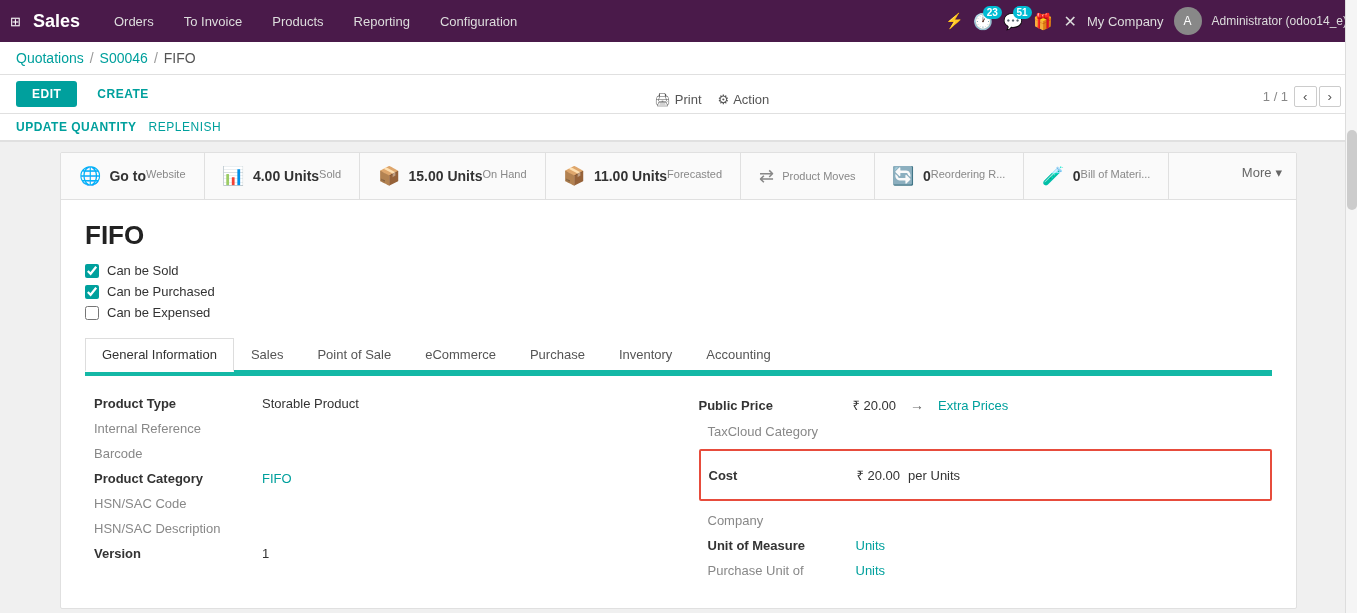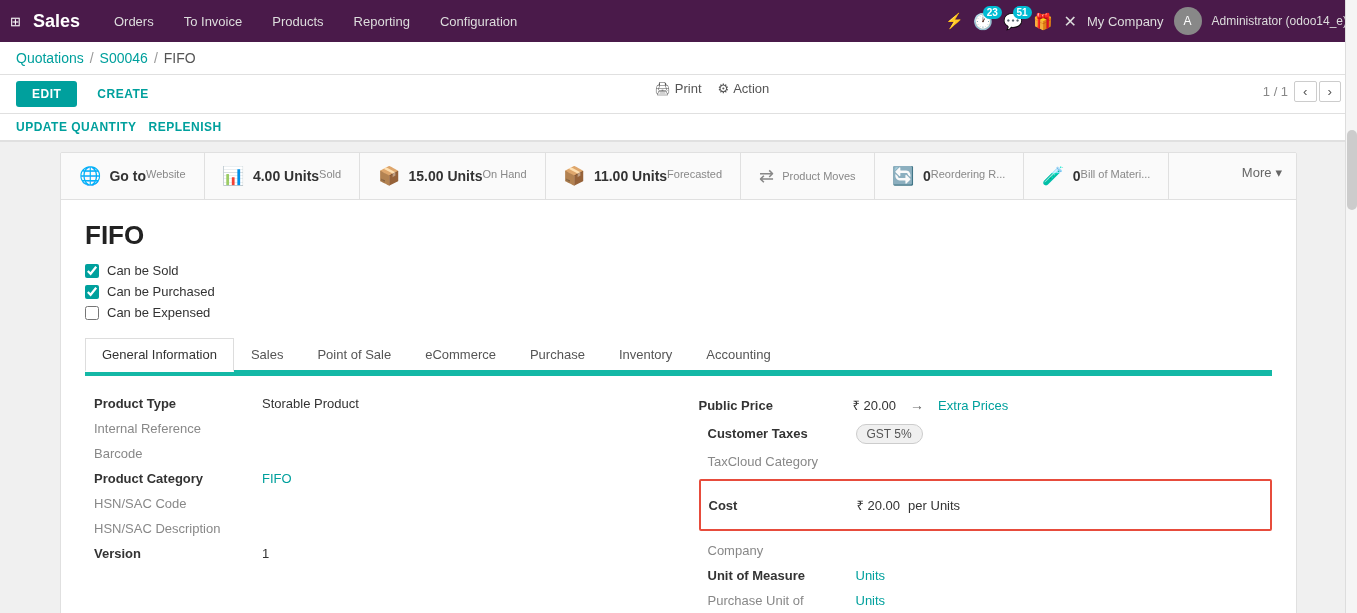--- a/index.html
+++ b/index.html
@@ -46,21 +46,21 @@
     .breadcrumb { display: flex; align-items: center; gap: 6px; color: #00a09d; font-size: 14px; }
     .breadcrumb .sep { color: #999; }
     .breadcrumb .current { color: #555; }
 
     
     .action-bar {
       background: #fff;
       padding: 6px 16px;
       border-bottom: 1px solid #e0e0e0;
       display: flex;
-      align-items: flex-start;
+      align-items: flex-end;
       gap: 8px;
     }
     .btn-edit {
       background: #00a09d;
       color: #fff;
       border: none;
       padding: 6px 16px;
       border-radius: 3px;
       cursor: pointer;
       font-size: 12px;
@@ -85,21 +85,21 @@
 
     
     .smart-buttons-bar {
       background: #fff;
       border-bottom: 2px solid #e0e0e0;
       padding: 6px 16px;
       display: flex;
       align-items: center;
     }
     .update-qty-btn { color: #00a09d; font-size: 12px; font-weight: bold; letter-spacing: 0.5px; cursor: pointer; margin-right: 12px; }
-    .replenish-btn { color: #00a09d; font-size: 12px; font-weight: bold; letter-spacing: 0.5px; cursor: pointer; }
+    .replenish-btn { color: #00a09d; font-size: 12px; font-weight: normal; letter-spacing: 0.5px; cursor: pointer; }
 
     
     .main-content {
       background: #f0f0f0;
       padding: 10px 60px;
     }
     .product-card {
       background: #fff;
       border: 1px solid #e0e0e0;
       border-radius: 2px;
@@ -441,24 +441,20 @@
         </div>
 
         <div class="form-col">
           <div class="price-row">
             <span class="field-label-right bold">Public Price</span>
             <span class="field-value">₹ 20.00</span>
             <span style="color:#666;font-size:14px;">→</span>
             <span class="extra-prices-link">Extra Prices</span>
           </div>
           <div class="field-row">
-            <span class="field-label-right bold">Customer Taxes</span>
-            <span class="tag-badge">GST 5%</span>
-          </div>
-          <div class="field-row">
             <span class="field-label-right">TaxCloud Category</span>
             <span class="field-value empty"></span>
           </div>
           <div class="cost-row">
             <span class="field-label-right bold" style="color:#333;">Cost</span>
             <span class="field-value">₹ 20.00</span>
             <span class="field-value">per Units</span>
           </div>
           <div class="field-row">
             <span class="field-label-right">Company</span>

